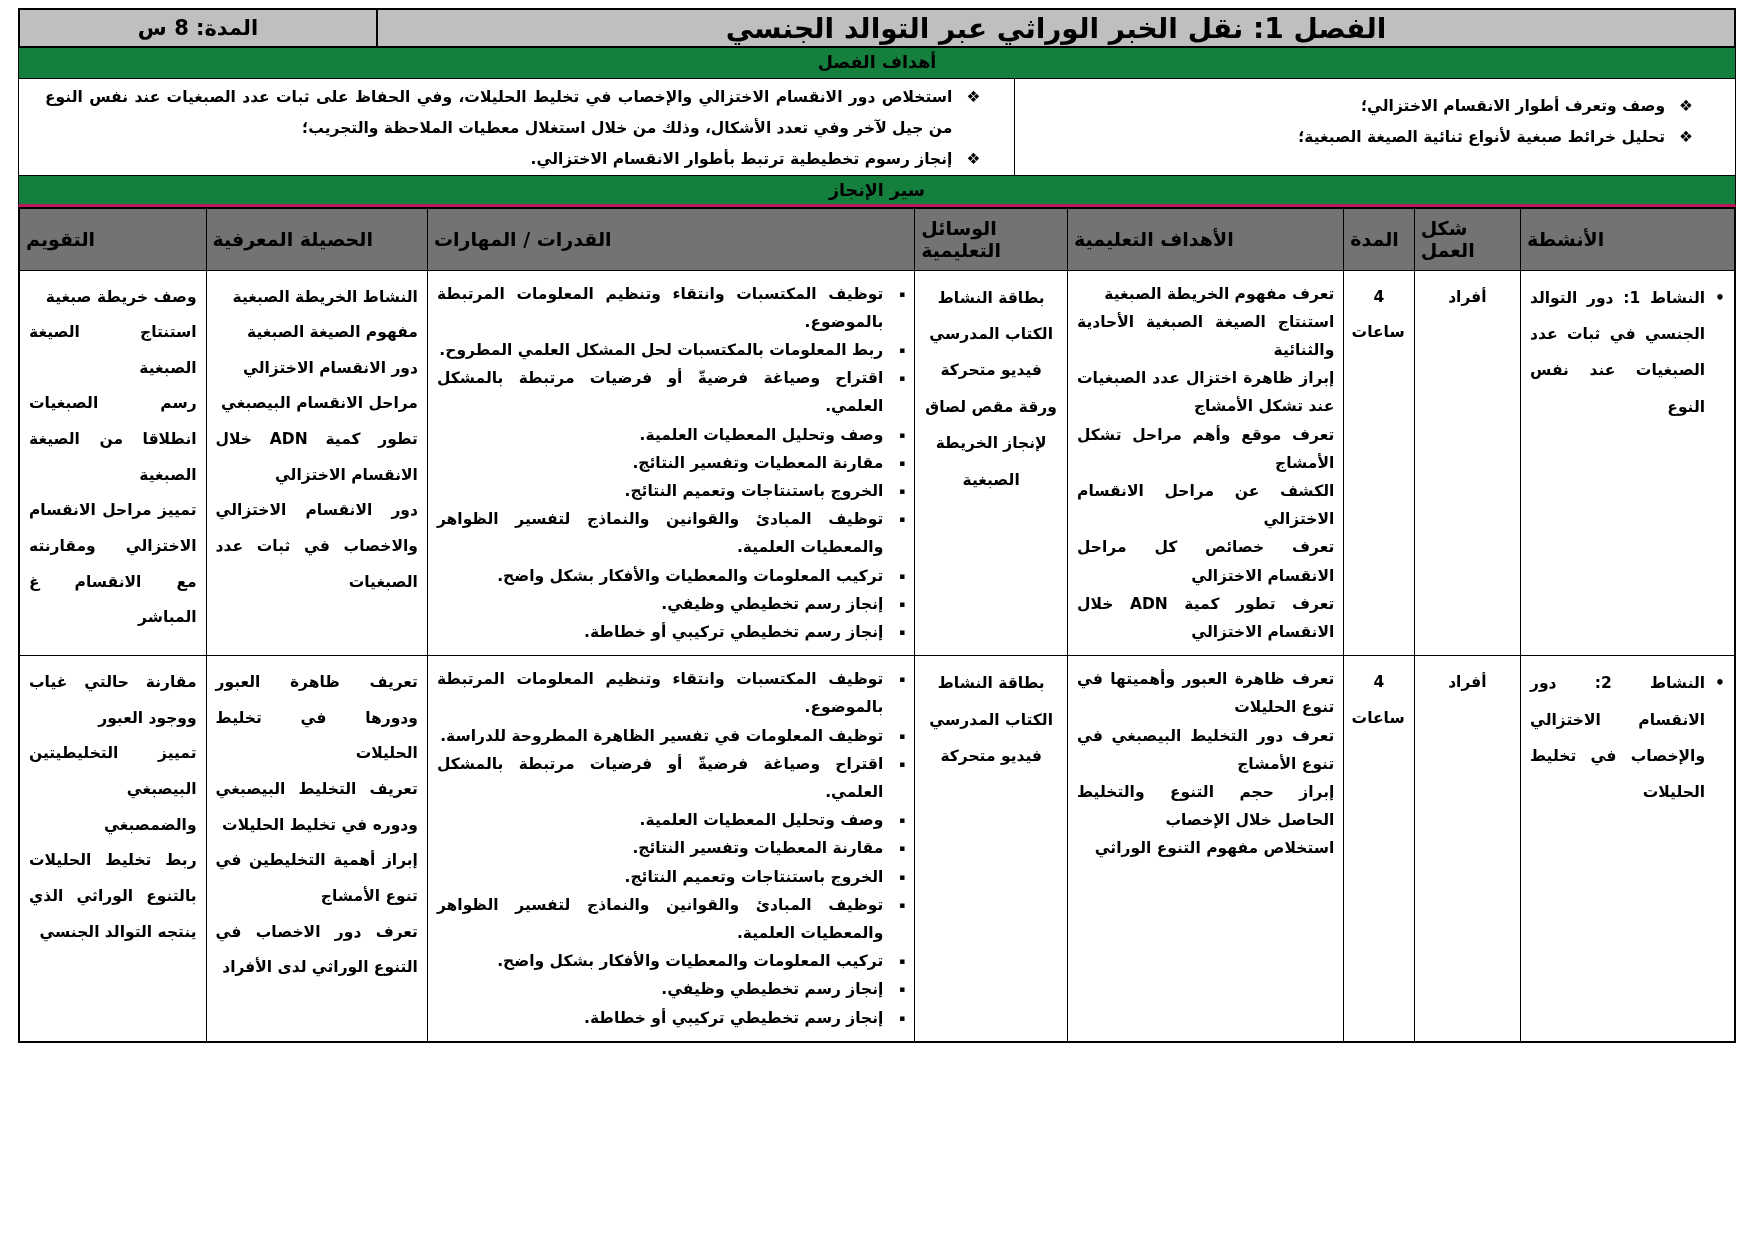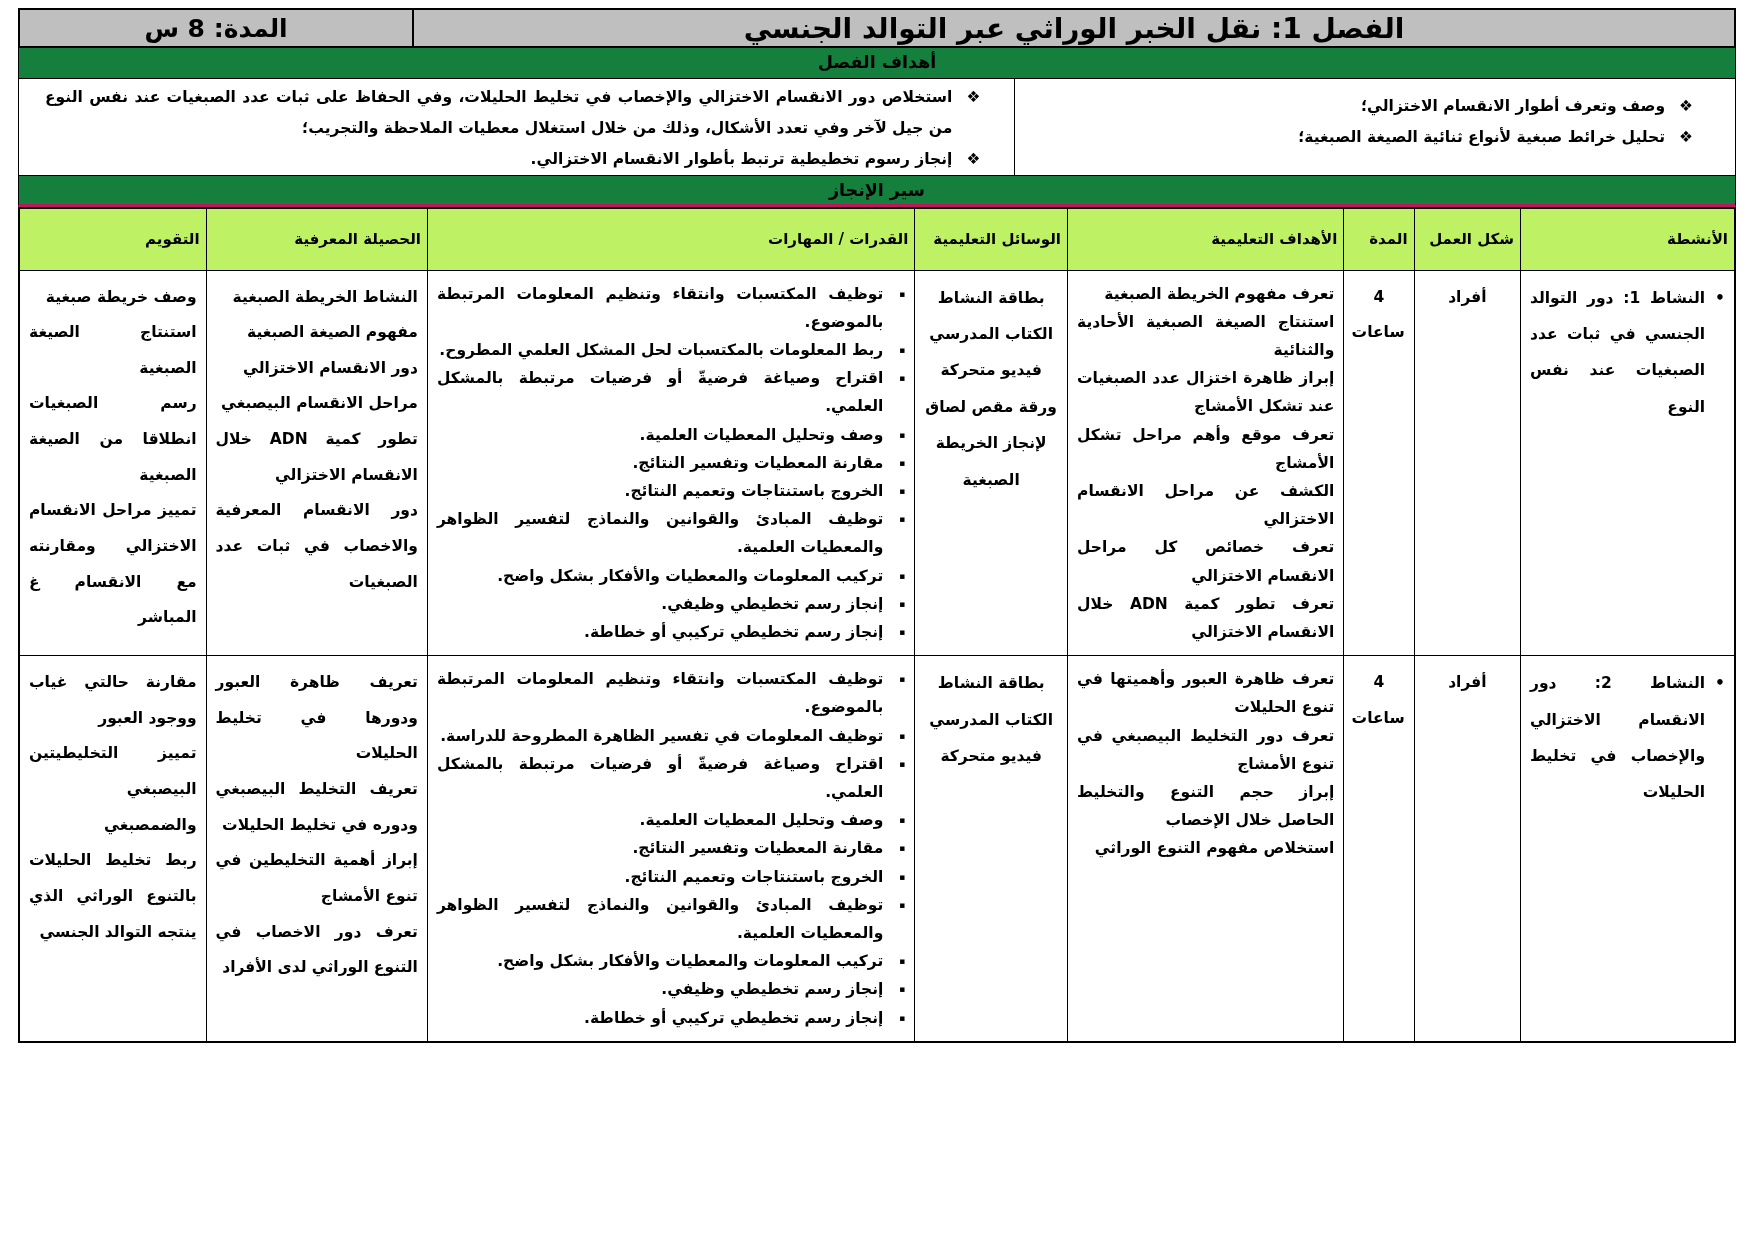--- a/index.html
+++ b/index.html
@@ -16,22 +16,22 @@
   
   .top-bar{
     display:flex;height:40px;box-sizing:border-box;
     border:2px solid #000;background:#bfbfbf;align-items:stretch;
   }
   .top-title{
     flex:1;display:flex;align-items:center;justify-content:center;
     font-size:28px;letter-spacing:0;
   }
   .top-duration{
-    width:394px;display:flex;align-items:center;justify-content:center;
-    border-right:2px solid #000;font-size:25px;box-sizing:border-box;
+    width:358px;display:flex;align-items:center;justify-content:center;
+    border-right:2px solid #000;font-size:21px;box-sizing:border-box;
   }
 
   
   .section-bar{
     box-sizing:border-box;height:31px;line-height:28px;
     border:1.5px solid #000;border-top:0;
     background:#15803d;text-align:center;font-size:17.5px;
   }
   .progress-bar{border-bottom:3px solid #be185d;}
 
@@ -47,22 +47,22 @@
   .obj-bullet{flex:0 0 auto;}
   .obj-text{flex:1;text-align:justify;}
 
   
   table.plan-table{
     width:100%;border-collapse:collapse;table-layout:fixed;
     border:2px solid #000;
   }
   .plan-table th,.plan-table td{border:1.5px solid #000;box-sizing:border-box;}
   .plan-table th{
-    background:#bef264;height:62px;vertical-align:middle;
-    text-align:right;font-size:15px;padding:2px 6px;font-weight:bold;
+    background:#737373;height:62px;vertical-align:middle;
+    text-align:left;font-size:19px;padding:2px 6px;font-weight:bold;
   }
   .plan-table td{
     vertical-align:top;background:#fff;
     font-size:15.5px;padding:9px 9px;
   }
   tr.row1{height:375px;}
   tr.row2{height:365px;}
 
   .cell--activity{padding:9px 12px 9px 24px;}
   .act-item{display:flex;gap:10px;line-height:2.35;}
@@ -227,21 +227,21 @@
               <span class="skill-text">إنجاز رسم تخطيطي تركيبي أو خطاطة.</span>
             </div>
           </td>
         <td class="cell--knowledge">
 
         <div class="para">النشاط الخريطة الصبغية</div>
             <div class="para">مفهوم الصيغة الصبغية</div>
             <div class="para">دور الانقسام الاختزالي</div>
             <div class="para">مراحل الانقسام البيصبغي</div>
             <div class="para">تطور كمية ADN خلال الانقسام الاختزالي</div>
-            <div class="para">دور الانقسام المعرفية والاخصاب في ثبات عدد الصبغيات</div>
+            <div class="para">دور الانقسام الاختزالي والاخصاب في ثبات عدد الصبغيات</div>
           </td>
         <td class="cell--eval">
 
         <div class="para">وصف خريطة صبغية</div>
             <div class="para">استنتاج الصيغة الصبغية</div>
             <div class="para">رسم الصبغيات انطلاقا من الصيغة الصبغية</div>
             <div class="para">تمييز مراحل الانقسام الاختزالي ومقارنته مع الانقسام غ المباشر</div>
           </td>
       </tr>
 

